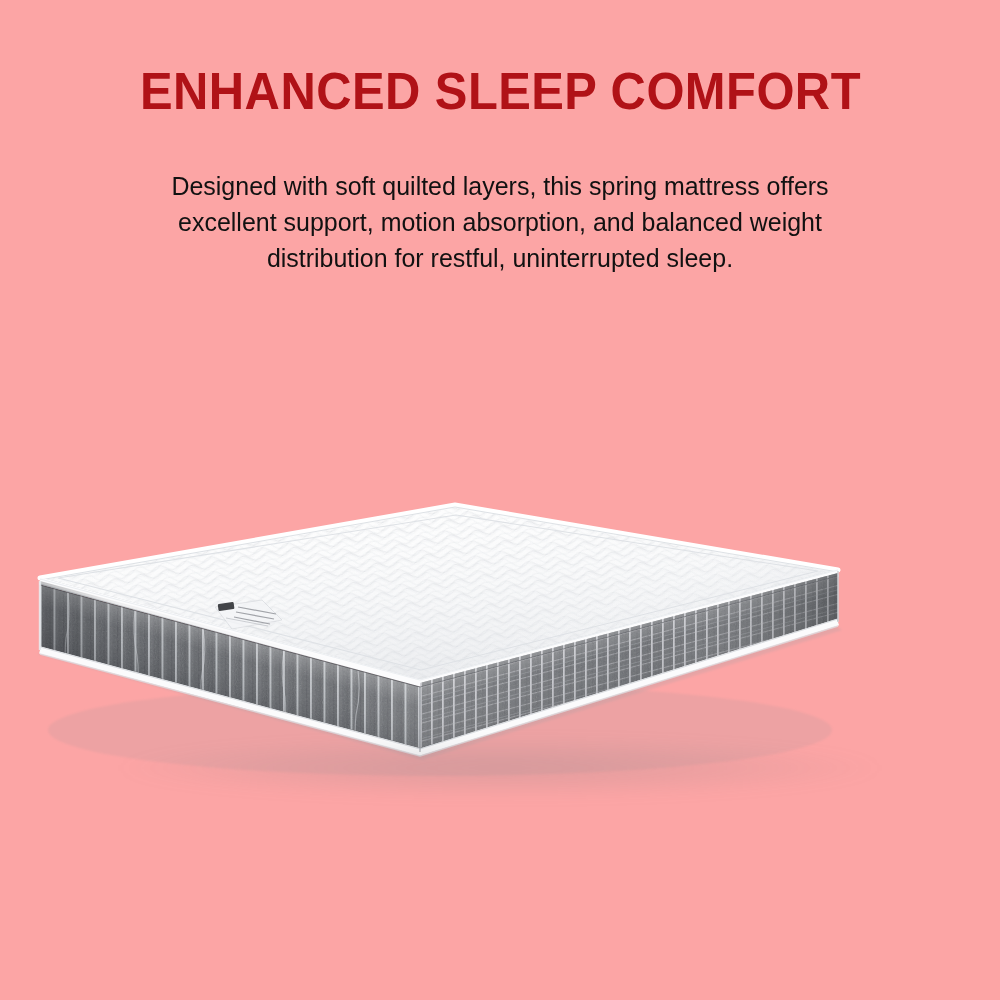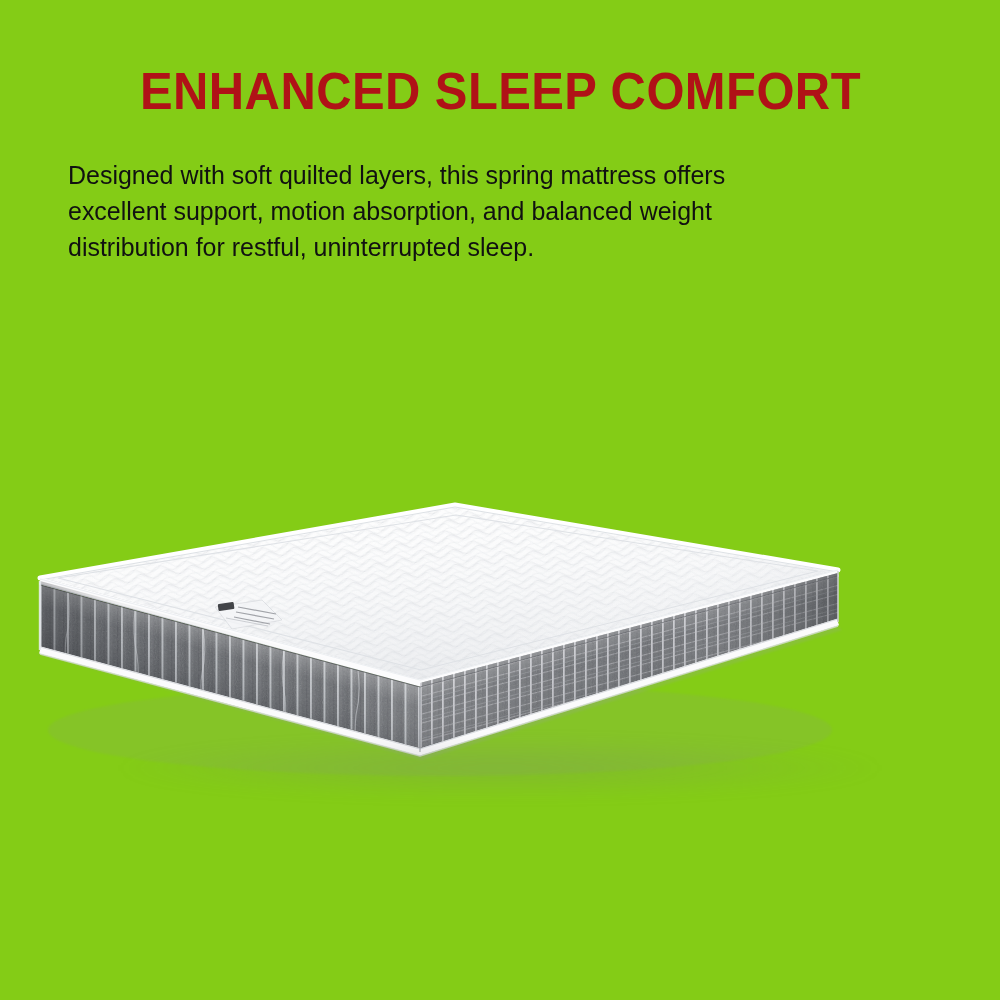--- a/index.html
+++ b/index.html
@@ -13,21 +13,21 @@
     height: 1000px;
     overflow: hidden;
     font-family: "Liberation Sans", "DejaVu Sans", sans-serif;
     -webkit-font-smoothing: antialiased;
   }
 
   #page {
     position: relative;
     width: 1000px;
     height: 1000px;
-    background: #84cc16;
+    background: #fca5a5;
   }
 
   
   .headline-wrap {
     position: absolute;
     top: 62px;
     left: 0;
     width: 1000px;
     text-align: center;
   }
@@ -40,23 +40,24 @@
     letter-spacing: 0.5px;
     color: #b01217;
     white-space: nowrap;
     transform: scaleX(0.94);
     transform-origin: center center;
     margin: 0;
   }
 
   .subcopy-wrap {
     position: absolute;
-    top: 157px;
+    top: 168px;
     left: 50px;
     width: 900px;
+    text-align: center;
   }
   .subcopy-line {
     font-family: "Liberation Sans Narrow", "Liberation Sans", "DejaVu Sans Condensed", sans-serif;
     font-weight: 400;
     font-size: 26px;
     line-height: 36px;
     color: #111111;
     white-space: nowrap;
     transform: scaleX(0.96);
     transform-origin: center center;

